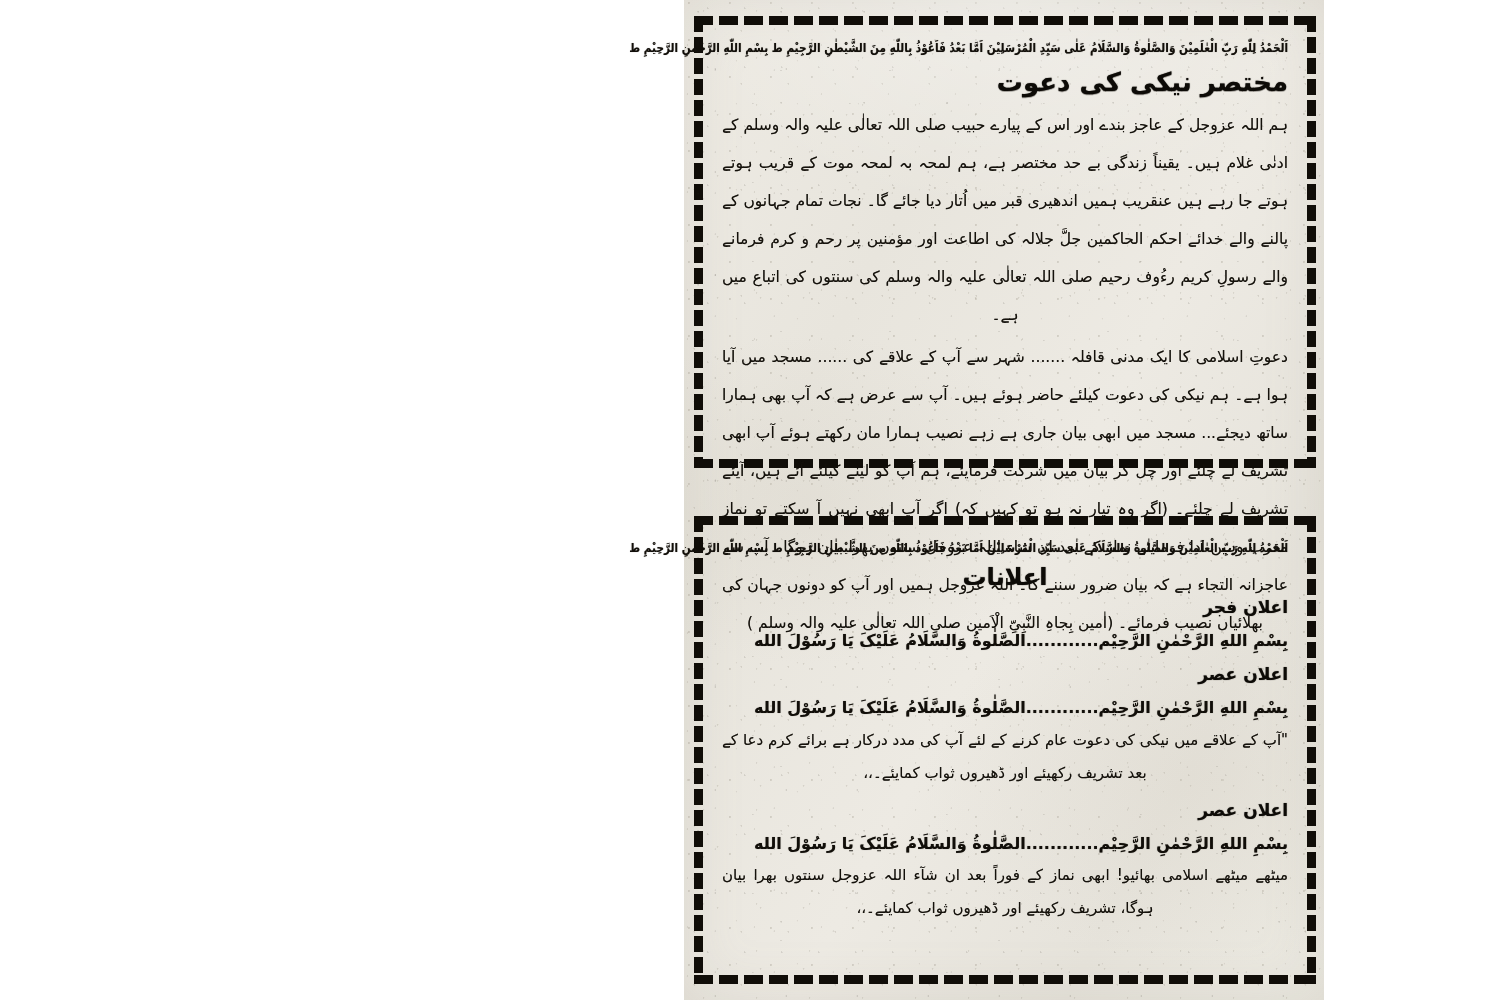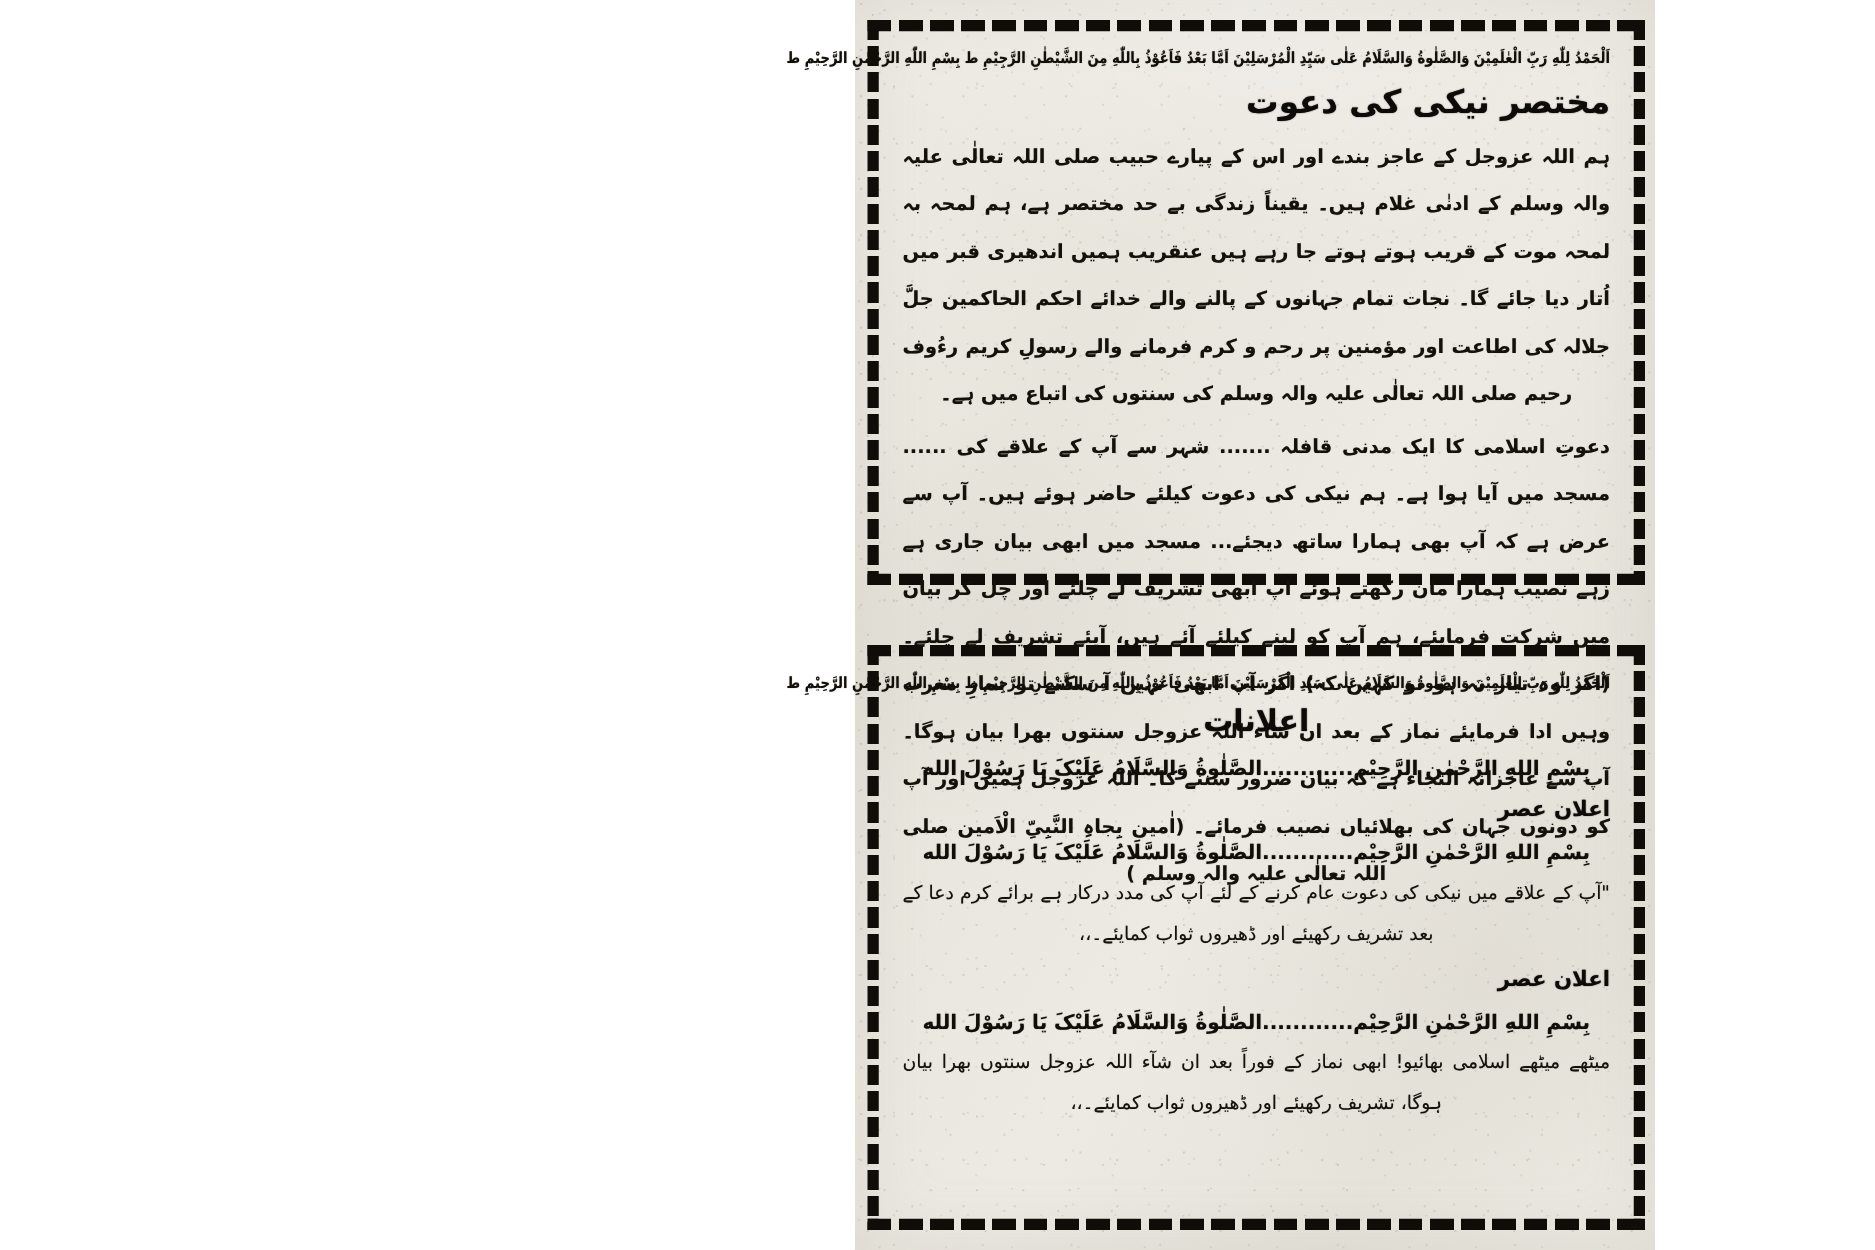--- a/index.html
+++ b/index.html
@@ -140,38 +140,38 @@
     direction: rtl;
     text-align: justify;
     text-align-last: center;
     font-family: "DejaVu Sans", "Liberation Serif", serif;
     font-size: 15.5px;
     line-height: 2.45;
     color: #14110b;
     margin: 2px 0 0 0;
     text-shadow: 0 0 .6px rgba(20,16,10,.45);
   }
-  .body-text p { margin: 0 0 4px 0; font-weight: bold; }
+  .body-text p { margin: 0 0 4px 0; }
   .body-text .para-indent { text-indent: 0; }
 
   .section-label {
     direction: rtl;
     text-align: right;
     font-family: "DejaVu Sans", sans-serif;
     font-weight: 700;
     font-size: 17px;
     color: #0d0b07;
     margin: 6px 0 2px 0;
     letter-spacing: .3px;
     text-shadow: 0 0 1px rgba(15,12,8,.7);
   }
 
   .basmala-line {
     direction: rtl;
-    text-align: center;
+    text-align: right;
     font-family: "DejaVu Sans", "Liberation Serif", serif;
     font-weight: 700;
     font-size: 16px;
     line-height: 1.7;
     color: #110e09;
     margin: 10px 0 0 0;
     text-shadow: 0 0 .8px rgba(20,16,10,.55);
   }
 
   .announce-text {
@@ -258,20 +258,21 @@
       <div class="corner c-bl"></div>
       <div class="corner c-br"></div>
     </div>
 
     <div class="panel-inner">
       <div class="hamd-line">اَلْحَمْدُ لِلّٰهِ رَبِّ الْعٰلَمِیْنَ وَالصَّلٰوةُ وَالسَّلَامُ عَلٰى سَیِّدِ الْمُرْسَلِیْنَ اَمَّا بَعْدُ فَاَعُوْذُ بِاللّٰهِ مِنَ الشَّیْطٰنِ الرَّجِیْمِ ط بِسْمِ اللّٰهِ الرَّحْمٰنِ الرَّحِیْمِ ط</div>
 
       <div class="elanat-title">اعلانات</div>
 
       <div class="announce-block">
+        <div class="section-label">اعلان فجر</div>
         <div class="basmala-line">بِسْمِ اللهِ الرَّحْمٰنِ الرَّحِیْم............الصَّلٰوةُ وَالسَّلَامُ عَلَیْکَ یَا رَسُوْلَ الله</div>
       </div>
 
       <div class="announce-block">
         <div class="section-label">اعلان عصر</div>
         <div class="basmala-line">بِسْمِ اللهِ الرَّحْمٰنِ الرَّحِیْم............الصَّلٰوةُ وَالسَّلَامُ عَلَیْکَ یَا رَسُوْلَ الله</div>
         <div class="announce-text">"آپ کے علاقے میں نیکی کی دعوت عام کرنے کے لئے آپ کی مدد درکار ہے برائے کرم دعا کے بعد تشریف رکھیئے اور ڈھیروں ثواب کمایئے۔،،</div>
       </div>
 
       <div class="announce-block">

